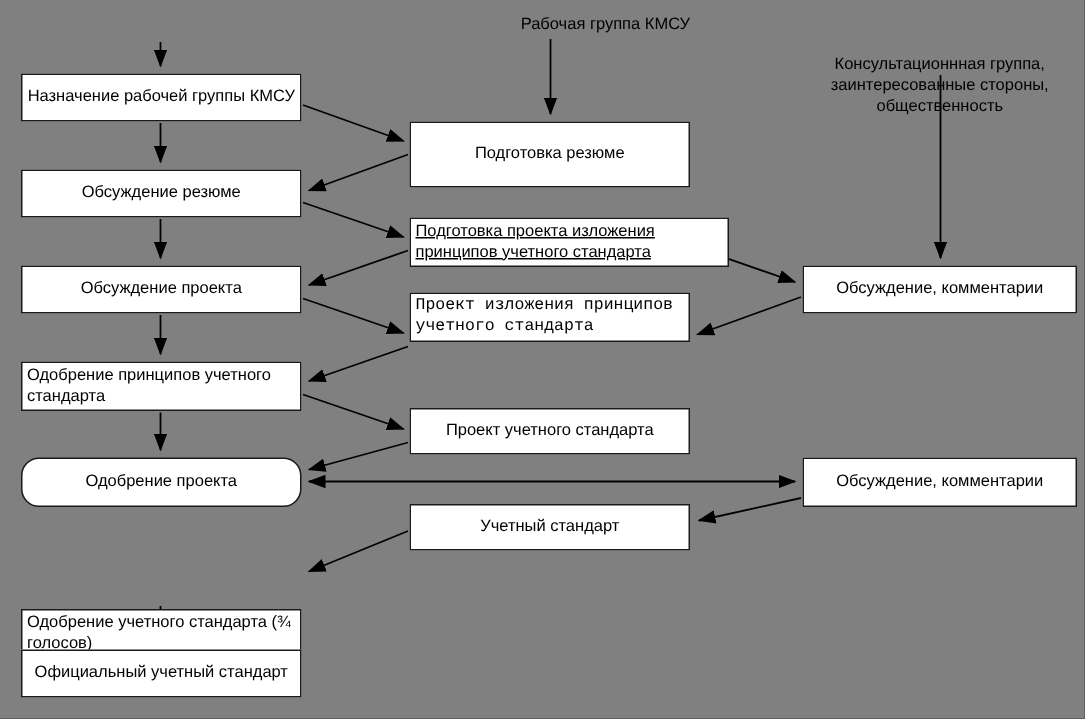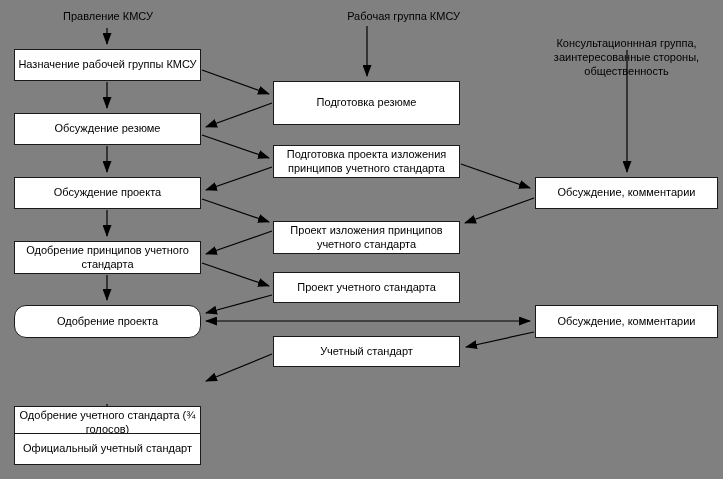--- a/index.html
+++ b/index.html
@@ -23,21 +23,20 @@
     line-height: 1.25;
   }
   .node {
     position: absolute;
     box-sizing: border-box;
     background: #ffffff;
     border: 1.5px solid #1a1a1a;
     display: flex;
     align-items: center;
     justify-content: center;
-    text-align: center;
     font-size: 11px;
     line-height: 1.25;
     color: #000;
     padding: 1px 3px;
   }
   #connector-layer {
     position: absolute;
     left: 0; top: 0;
     width: 723px; height: 479px;
   }
@@ -73,21 +72,20 @@
     <line x1="272" y1="231" x2="206" y2="254" marker-end="url(#ah)"></line>
     <line x1="202" y1="263" x2="269" y2="286" marker-end="url(#ah)"></line>
     <line x1="272" y1="295" x2="206" y2="313" marker-end="url(#ah)"></line>
     <line x1="461" y1="164" x2="530" y2="188" marker-end="url(#ah)"></line>
     <line x1="534" y1="198" x2="465" y2="223" marker-end="url(#ah)"></line>
     <line x1="206" y1="321" x2="530" y2="321" marker-start="url(#ah-start)" marker-end="url(#ah)"></line>
     <line x1="534" y1="332" x2="466" y2="347" marker-end="url(#ah)"></line>
     <line x1="272" y1="354" x2="206" y2="381" marker-end="url(#ah)"></line>
   </svg>
 
-  <div class="col-header" style="left:15px; top:10px; width:186px;">Правление КМСУ</div>
 
   <div class="col-header" style="left:274px; top:10px; width:186px;text-align:right;">Рабочая группа КМСУ</div>
 
   <div class="col-header" style="left:530px; top:6px; width:193px;margin-top:31px;">
     <div>Консультационнная группа,</div>
     <div>заинтересованные стороны,</div>
     <div>общественность</div>
   </div>
 
   <div class="node" style="left:14px; top:49px; width:187px; height:32px;">Назначение рабочей группы КМСУ</div>
@@ -99,23 +97,23 @@
   <div class="node" style="left:14px; top:241px; width:187px; height:33px;">Одобрение принципов учетного стандарта</div>
 
   <div class="node" style="left:14px; top:305px; width:187px; height:33px;border-radius:12px;">Одобрение проекта</div>
 
   <div class="node" style="left:14px; top:370px; width:187px; height:33px;margin-top:36px;">Одобрение учетного стандарта (¾ голосов)</div>
 
   <div class="node" style="left:14px; top:433px; width:187px; height:32px;">Официальный учетный стандарт</div>
 
   <div class="node" style="left:273px; top:81px; width:187px; height:44px;">Подготовка резюме</div>
 
-  <div class="node" style="left:273px; top:145px; width:187px; height:33px;">Подготовка проекта изложения принципов учетного стандарта</div>
+  <div class="node" style="left:273px; top:145px; width:213px; height:33px;text-decoration:underline;">Подготовка проекта изложения принципов учетного стандарта</div>
 
-  <div class="node" style="left:273px; top:221px; width:187px; height:33px;">Проект изложения принципов учетного стандарта</div>
+  <div class="node" style="left:273px; top:195px; width:187px; height:33px;font-family:Liberation Mono, monospace;">Проект изложения принципов учетного стандарта</div>
 
   <div class="node" style="left:273px; top:272px; width:187px; height:31px;">Проект учетного стандарта</div>
 
   <div class="node" style="left:273px; top:336px; width:187px; height:31px;">Учетный стандарт</div>
 
   <div class="node" style="left:535px; top:177px; width:183px; height:32px;">Обсуждение, комментарии</div>
 
   <div class="node" style="left:535px; top:305px; width:183px; height:33px;">Обсуждение, комментарии</div>
 
 </div>

